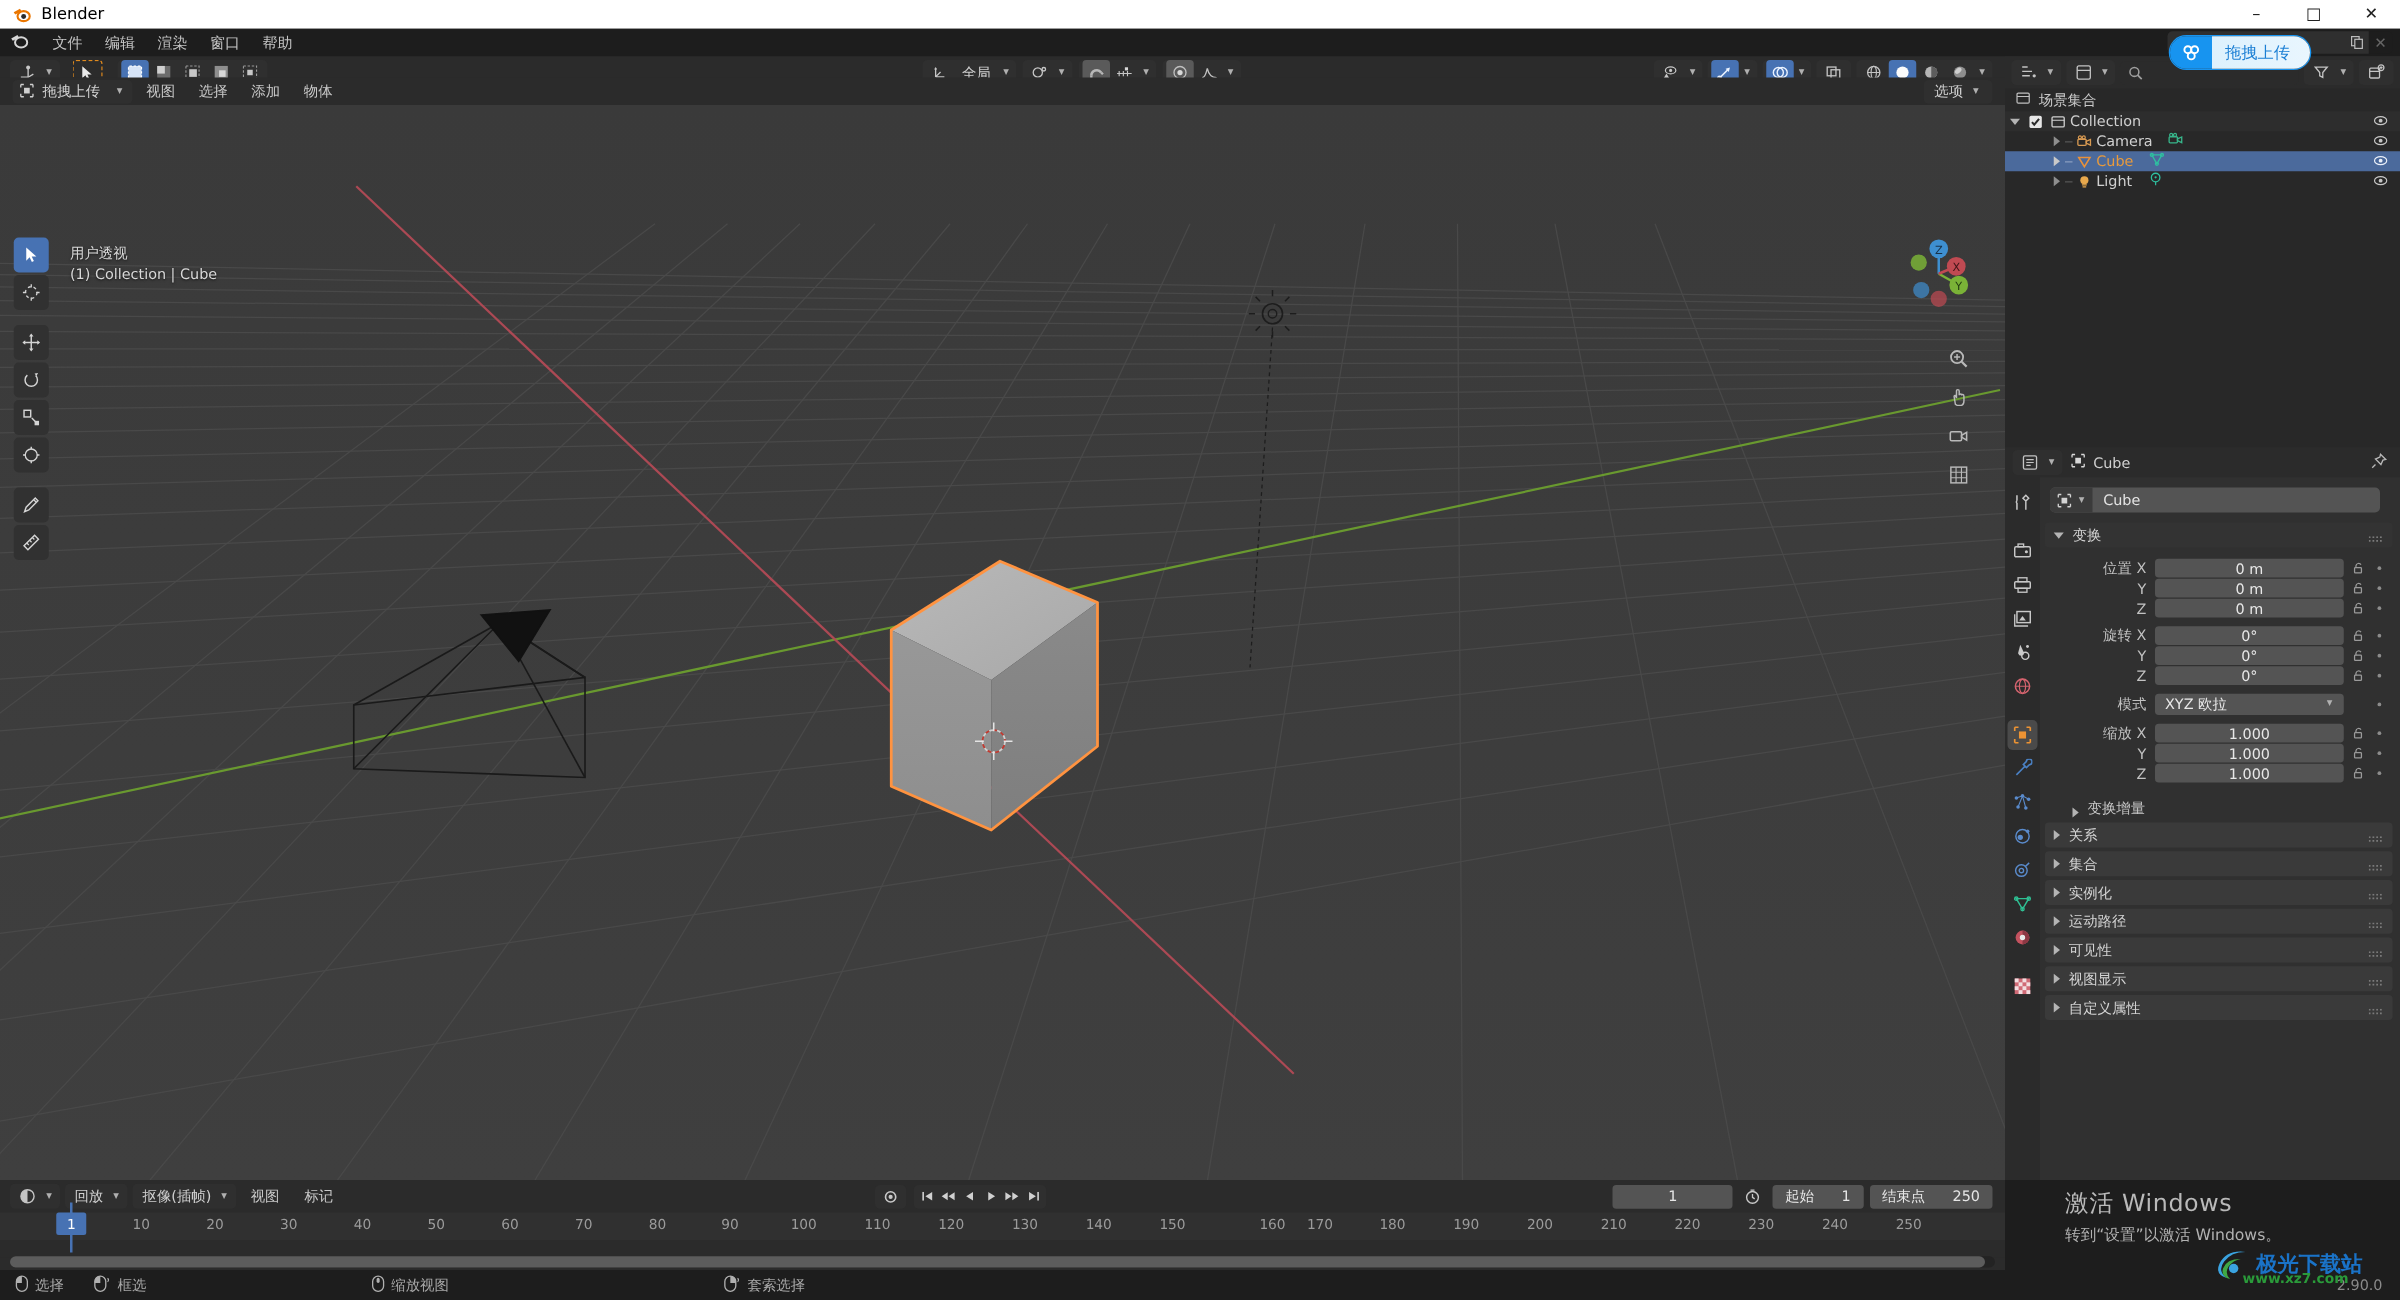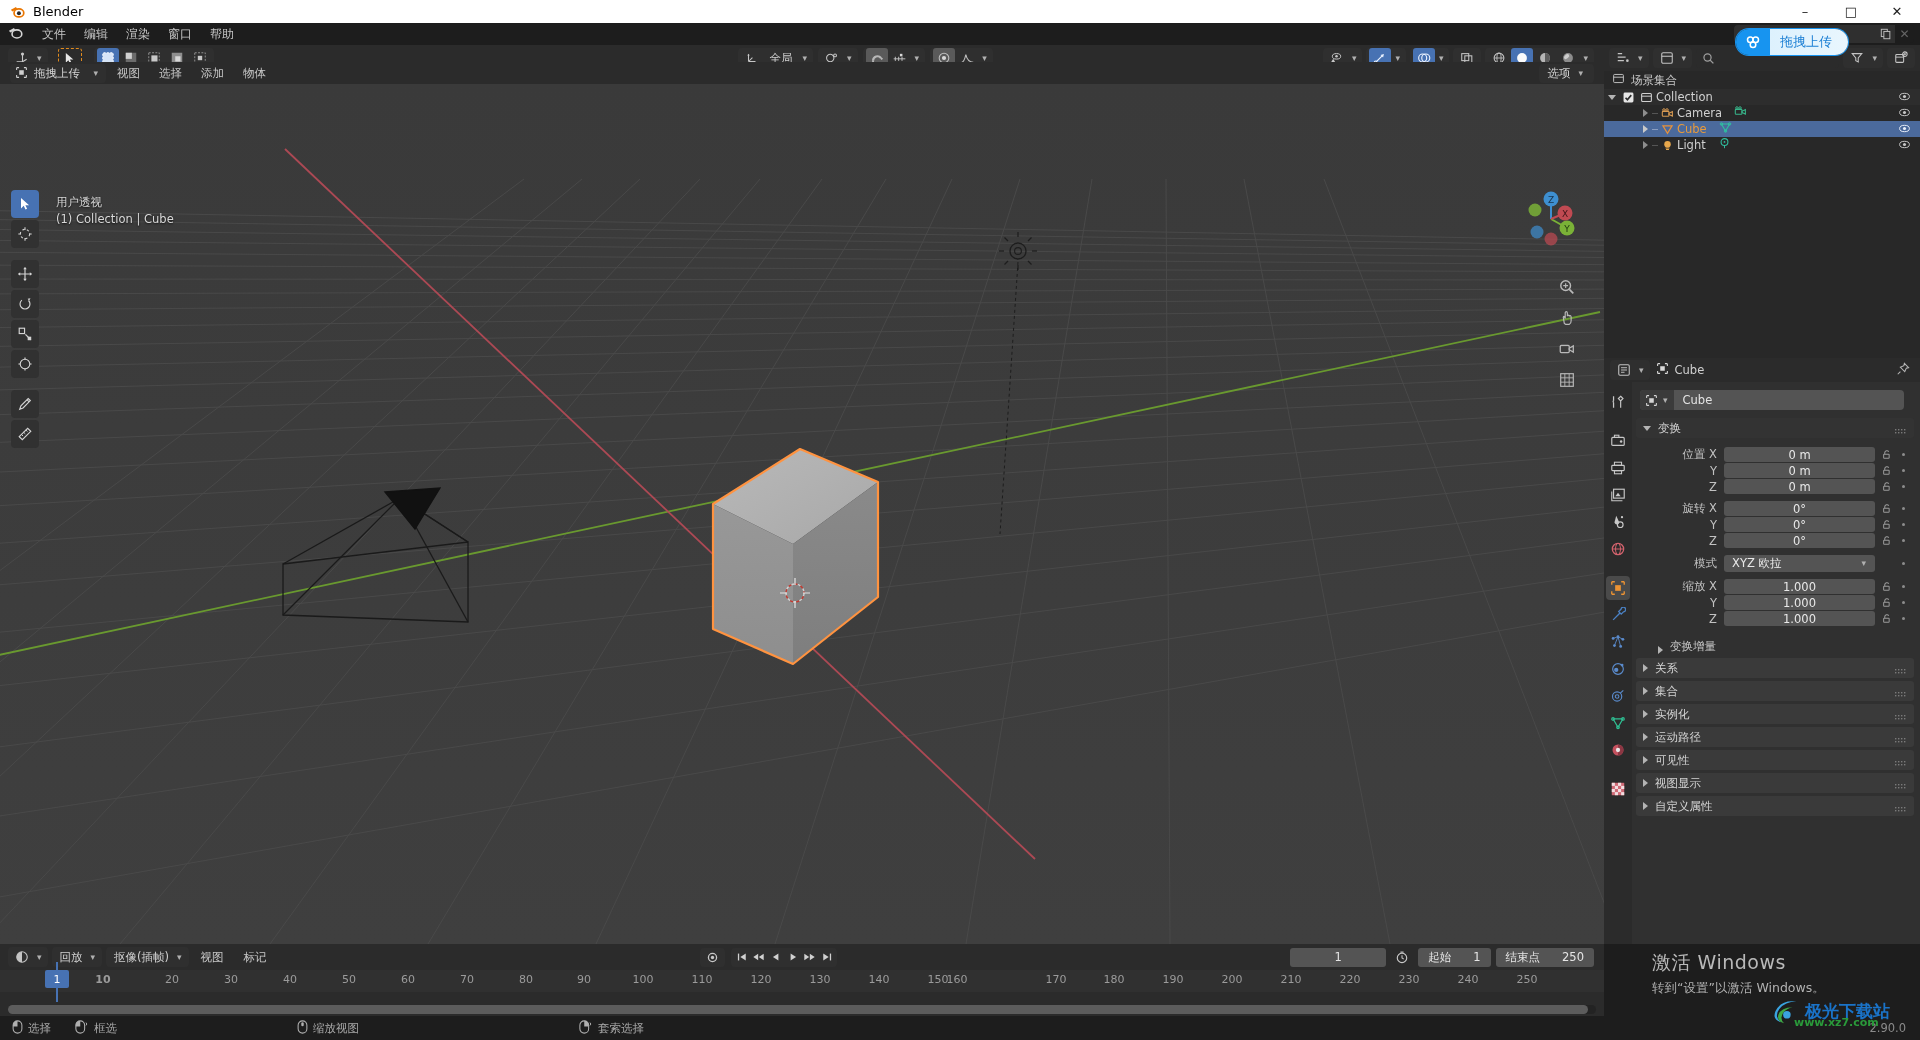--- a/index.html
+++ b/index.html
@@ -1479,36 +1479,36 @@
       </span>
       <span class="fr-range">
         <span>结束点</span>
         <span>250</span>
       </span>
     </span>
   </div>
 
   <div id="tl-ruler">
     <span class="tick-lbl" style="left:57px;">1</span>
-    <span class="tick-lbl" style="left:103px;font-weight:bold;">10</span>
+    <span class="tick-lbl" style="left:113px;">10</span>
     <span class="tick-lbl" style="left:172px;">20</span>
     <span class="tick-lbl" style="left:231px;">30</span>
     <span class="tick-lbl" style="left:290px;">40</span>
     <span class="tick-lbl" style="left:349px;">50</span>
     <span class="tick-lbl" style="left:408px;">60</span>
     <span class="tick-lbl" style="left:467px;">70</span>
     <span class="tick-lbl" style="left:526px;">80</span>
     <span class="tick-lbl" style="left:584px;">90</span>
     <span class="tick-lbl" style="left:643px;">100</span>
     <span class="tick-lbl" style="left:702px;">110</span>
     <span class="tick-lbl" style="left:761px;">120</span>
     <span class="tick-lbl" style="left:820px;">130</span>
     <span class="tick-lbl" style="left:879px;">140</span>
     <span class="tick-lbl" style="left:938px;">150</span>
-    <span class="tick-lbl" style="left:957px;">160</span>
+    <span class="tick-lbl" style="left:1018px;">160</span>
     <span class="tick-lbl" style="left:1056px;">170</span>
     <span class="tick-lbl" style="left:1114px;">180</span>
     <span class="tick-lbl" style="left:1173px;">190</span>
     <span class="tick-lbl" style="left:1232px;">200</span>
     <span class="tick-lbl" style="left:1291px;">210</span>
     <span class="tick-lbl" style="left:1350px;">220</span>
     <span class="tick-lbl" style="left:1409px;">230</span>
     <span class="tick-lbl" style="left:1468px;">240</span>
     <span class="tick-lbl" style="left:1527px;">250</span>
 

